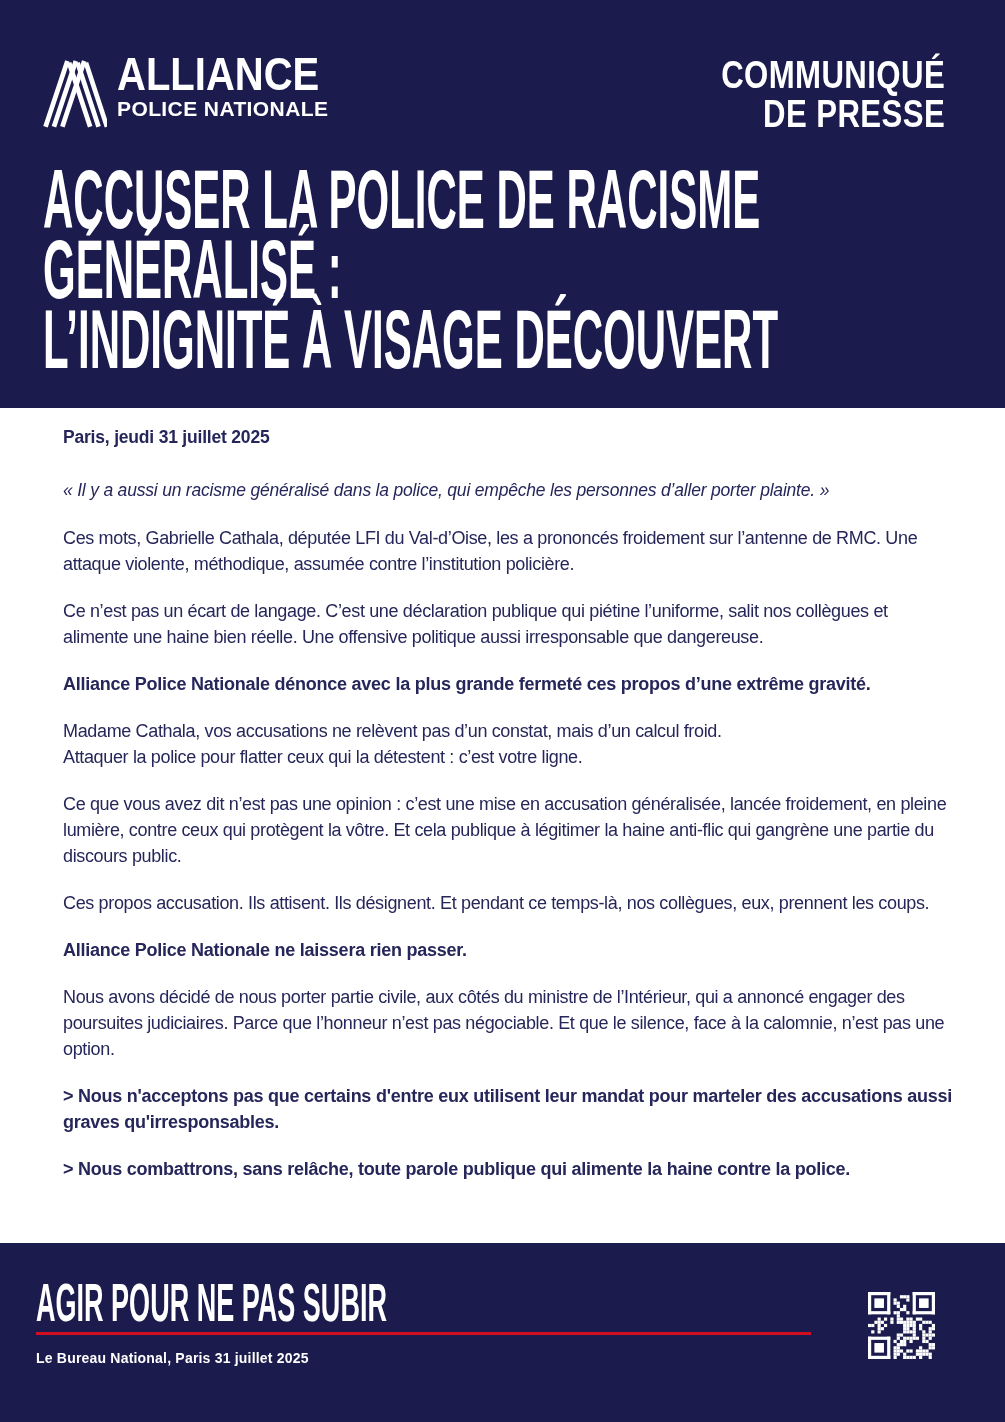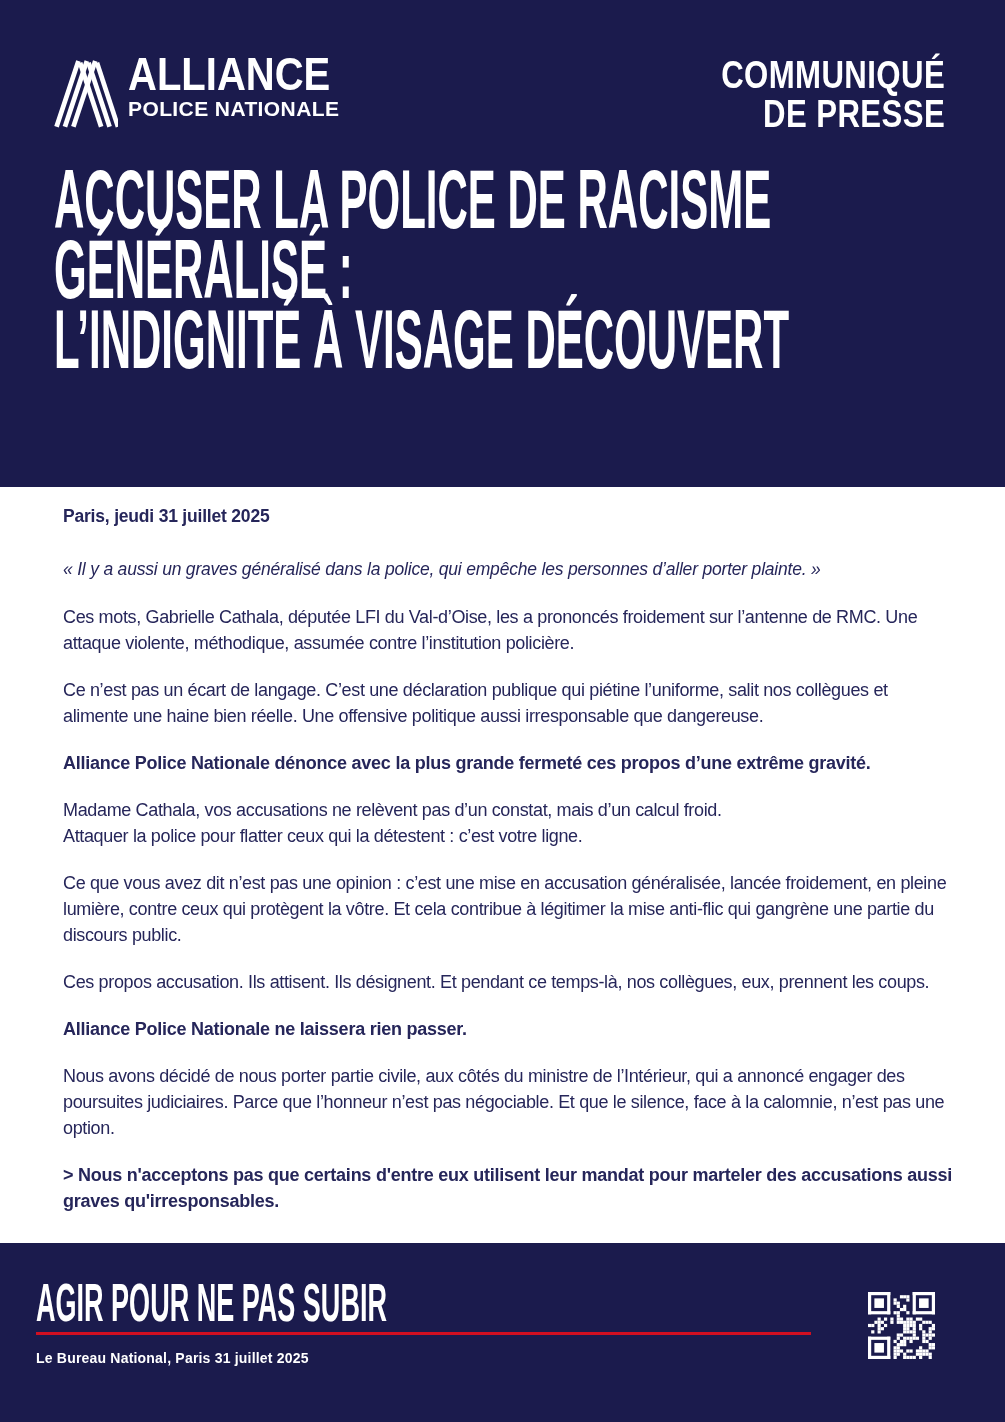--- a/index.html
+++ b/index.html
@@ -16,22 +16,22 @@
     margin:0 auto;
     background:var(--white);
     color:var(--ink);
     overflow:hidden;
     display:flex;flex-direction:column;
   }
 
   
   .hero{
     background:var(--navy);
-    height:487px;
-    padding:52px 60px 0 54px;
+    height:408px;
+    padding:52px 60px 0 43px;
     color:var(--white);
     flex:0 0 auto;
     overflow:hidden;
   }
   .hero-top{display:flex;justify-content:space-between;align-items:flex-start;}
   .logo{display:flex;align-items:flex-start;gap:10px;}
   .logo-mark{flex:0 0 auto;}
   .logo-text{padding-top:2px;}
   .logo-name{
     font-weight:700;font-size:46px;line-height:40px;
@@ -126,32 +126,33 @@
     </div>
     <h1 class="headline">
       <div class="headline-line">ACCUSER LA POLICE DE RACISME</div>
       <div class="headline-line">GÉNÉRALISÉ :</div>
       <div class="headline-line">L’INDIGNITÉ À VISAGE DÉCOUVERT</div>
     </h1>
   </header>
 
   <main class="content">
     <p class="dateline">Paris, jeudi 31 juillet 2025</p>
-    <p class="quote">« Il y a aussi un graves généralisé dans la police, qui empêche les personnes d’aller porter plainte. »</p>
+    <p class="quote">« Il y a aussi un racisme généralisé dans la police, qui empêche les personnes d’aller porter plainte. »</p>
     <div>
         <p class="para">Ces mots, Gabrielle Cathala, députée LFI du Val-d’Oise, les a prononcés froidement sur l’antenne de RMC. Une attaque violente, méthodique, assumée contre l’institution policière.</p>
         <p class="para">Ce n’est pas un écart de langage. C’est une déclaration publique qui piétine l’uniforme, salit nos collègues et alimente une haine bien réelle. Une offensive politique aussi irresponsable que dangereuse.</p>
         <p class="para bold">Alliance Police Nationale dénonce avec la plus grande fermeté ces propos d’une extrême gravité.</p>
         <p class="para">Madame Cathala, vos accusations ne relèvent pas d’un constat, mais d’un calcul froid.
 Attaquer la police pour flatter ceux qui la détestent : c’est votre ligne.</p>
-        <p class="para">Ce que vous avez dit n’est pas une opinion : c’est une mise en accusation généralisée, lancée froidement, en pleine lumière, contre ceux qui protègent la vôtre. Et cela contribue à légitimer la mise anti-flic qui gangrène une partie du discours public.</p>
+        <p class="para">Ce que vous avez dit n’est pas une opinion : c’est une mise en accusation généralisée, lancée froidement, en pleine lumière, contre ceux qui protègent la vôtre. Et cela publique à légitimer la haine anti-flic qui gangrène une partie du discours public.</p>
         <p class="para">Ces propos accusation. Ils attisent. Ils désignent. Et pendant ce temps-là, nos collègues, eux, prennent les coups.</p>
         <p class="para bold">Alliance Police Nationale ne laissera rien passer.</p>
         <p class="para">Nous avons décidé de nous porter partie civile, aux côtés du ministre de l’Intérieur, qui a annoncé engager des poursuites judiciaires. Parce que l’honneur n’est pas négociable. Et que le silence, face à la calomnie, n’est pas une option.</p>
         <p class="para bold">&gt; Nous n'acceptons pas que certains d'entre eux utilisent leur mandat pour marteler des accusations aussi graves qu'irresponsables.</p>
+        <p class="para bold">&gt; Nous combattrons, sans relâche, toute parole publique qui alimente la haine contre la police.</p>
       </div>
   </main>
 
   <footer class="foot">
     <div class="slogan">AGIR POUR NE PAS SUBIR</div>
     <div class="rule"></div>
     <div class="byline">Le Bureau National, Paris 31 juillet 2025</div>
     <svg class="qr" width="67" height="67" viewBox="0 0 67.2 67.2" aria-hidden="true">
         <rect x="0" y="0" width="22.400000000000002" height="3.2" fill="#ffffff"></rect>
         <rect x="0" y="19.200000000000003" width="22.400000000000002" height="3.2" fill="#ffffff"></rect>

